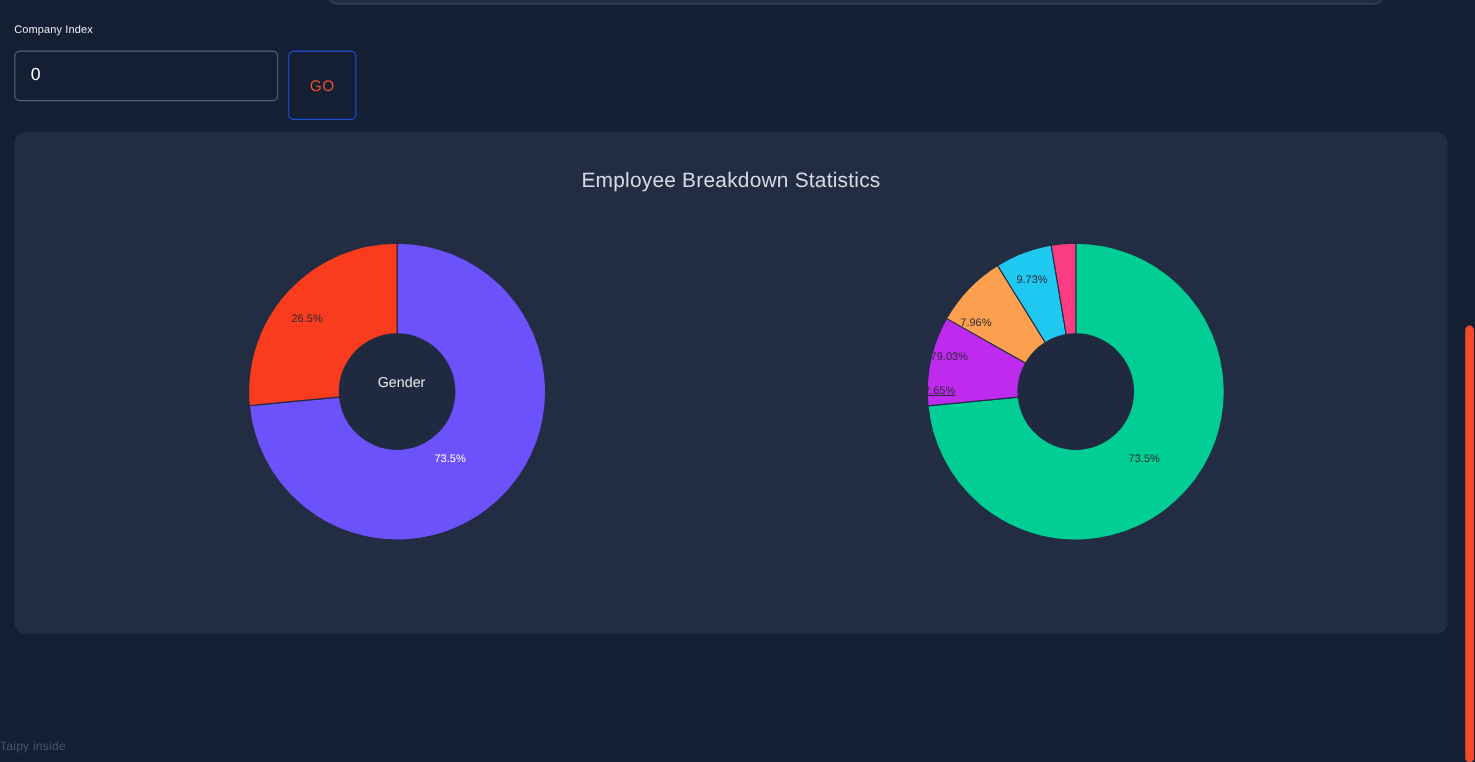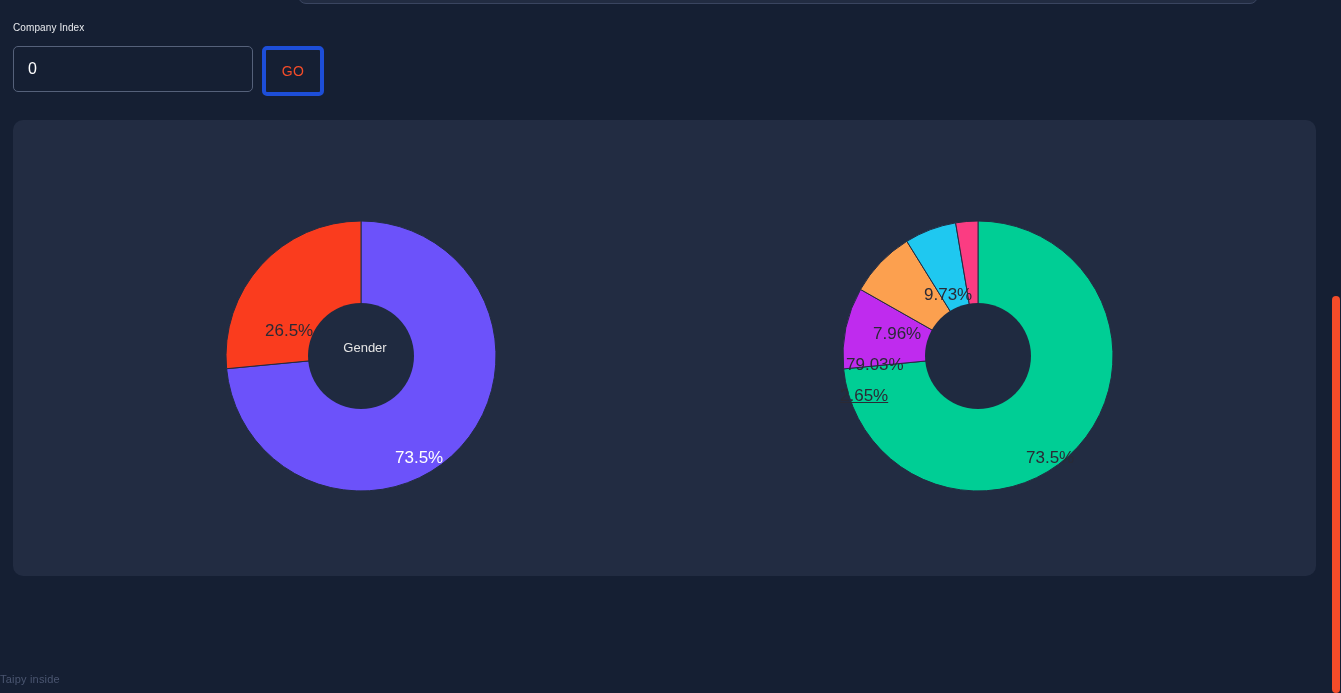--- a/index.html
+++ b/index.html
@@ -60,23 +60,23 @@
     border-radius: 5px;
     color: #ffffff;
     font-size: 16px;
     font-family: "Liberation Sans", sans-serif;
     padding: 0 14px;
     outline: none;
   }
   .index-input::placeholder { color: #8a93a6; }
   .go-button {
     width: 62px;
-    height: 50px;
+    height: 63px;
     background: transparent;
-    border: 4px solid #1d4ed8;
+    border: 1px solid #1d4ed8;
     border-radius: 5px;
     color: #f44c29;
     font-size: 14px;
     font-family: "Liberation Sans", sans-serif;
     letter-spacing: .4px;
     cursor: pointer;
     padding: 0;
   }
 
   
@@ -125,24 +125,23 @@
     width: 300px;
     top: 132px;
     text-align: center;
     font-size: 13px;
     color: #e5e5e5;
     pointer-events: none;
   }
 
   .slice-label {
     position: absolute;
-    font-size: 17px;
+    font-size: 10px;
     white-space: nowrap;
     pointer-events: none;
-    margin-top: 36px;
   }
   .slice-label.light { color: #ffffff; }
   .slice-label.dark  { color: #2a2a35; }
 
   
   .footer {
     position: absolute;
     left: 0;
     right: 0;
     bottom: 8px;
@@ -180,20 +179,21 @@
 
   <div class="control-group">
     <div class="control-label">Company Index</div>
     <div class="control-row">
       <input class="index-input" type="text" value="0" style="">
       <button class="go-button">GO</button>
     </div>
   </div>
 
   <div class="card">
+    <div class="card-title">Employee Breakdown Statistics</div>
 
     <div class="charts-area">
 
       <div class="donut-wrap left">
         <svg class="donut-svg" width="300" height="296" viewBox="0 0 300 296">
           <g id="gender-slices">
               <path d="M 146 148 L 146 13 A 135 135 0 1 1 11.599134778584187 160.70462229799938 Z" fill="#6c52fa" stroke="#222c42" stroke-width="1"></path>
               <path d="M 146 148 L 11.599134778584187 160.70462229799938 A 135 135 0 0 1 145.99999999999997 13 Z" fill="#fa3c1e" stroke="#222c42" stroke-width="1"></path>
             </g>
           <circle cx="146" cy="148" r="53" fill="#1f2a40"></circle>

